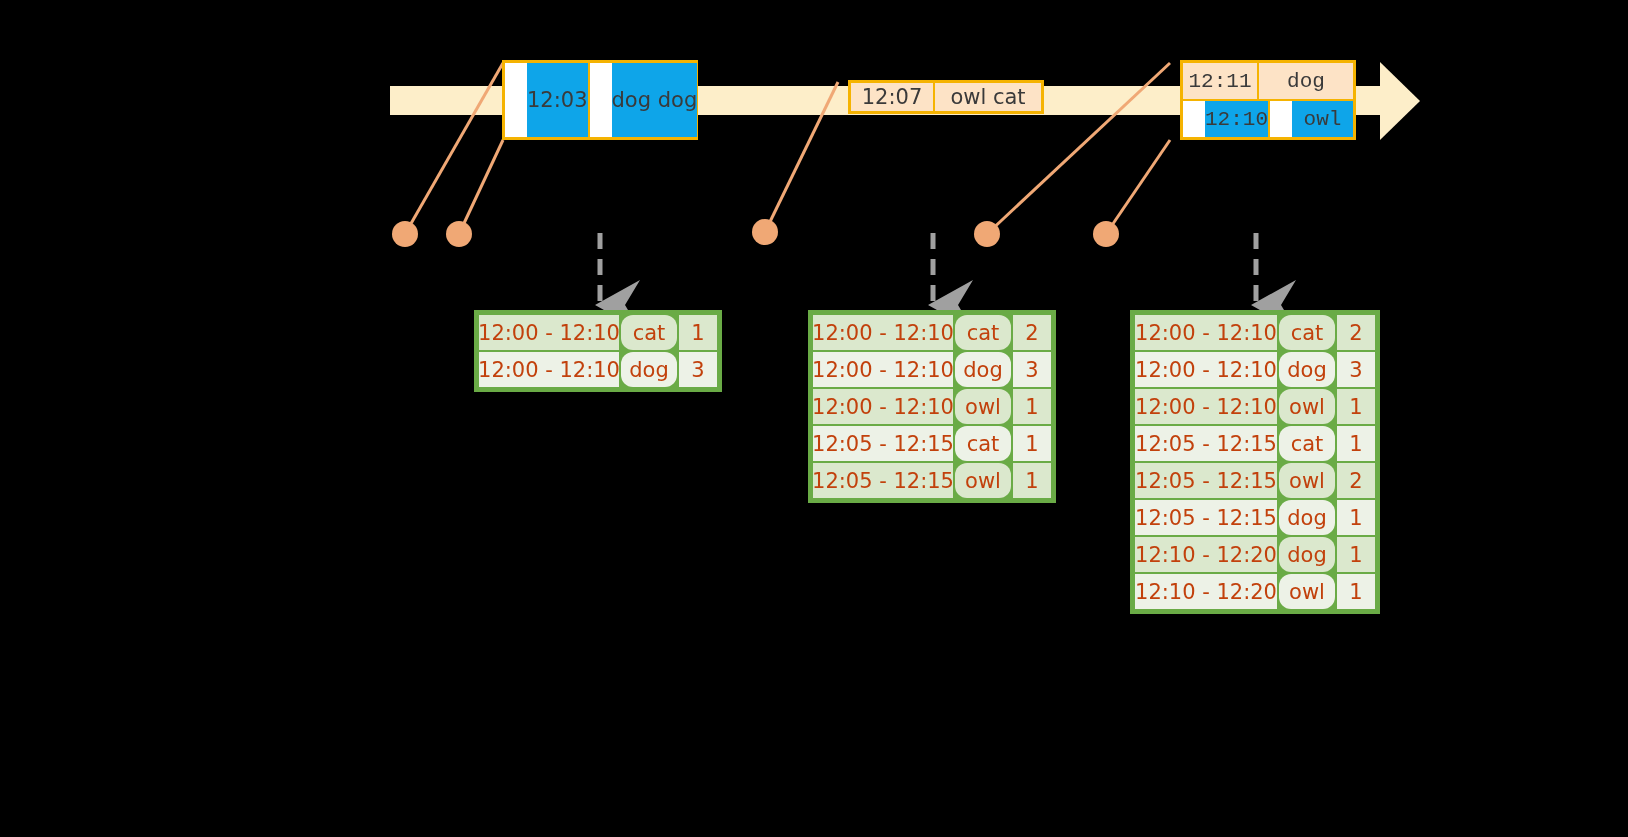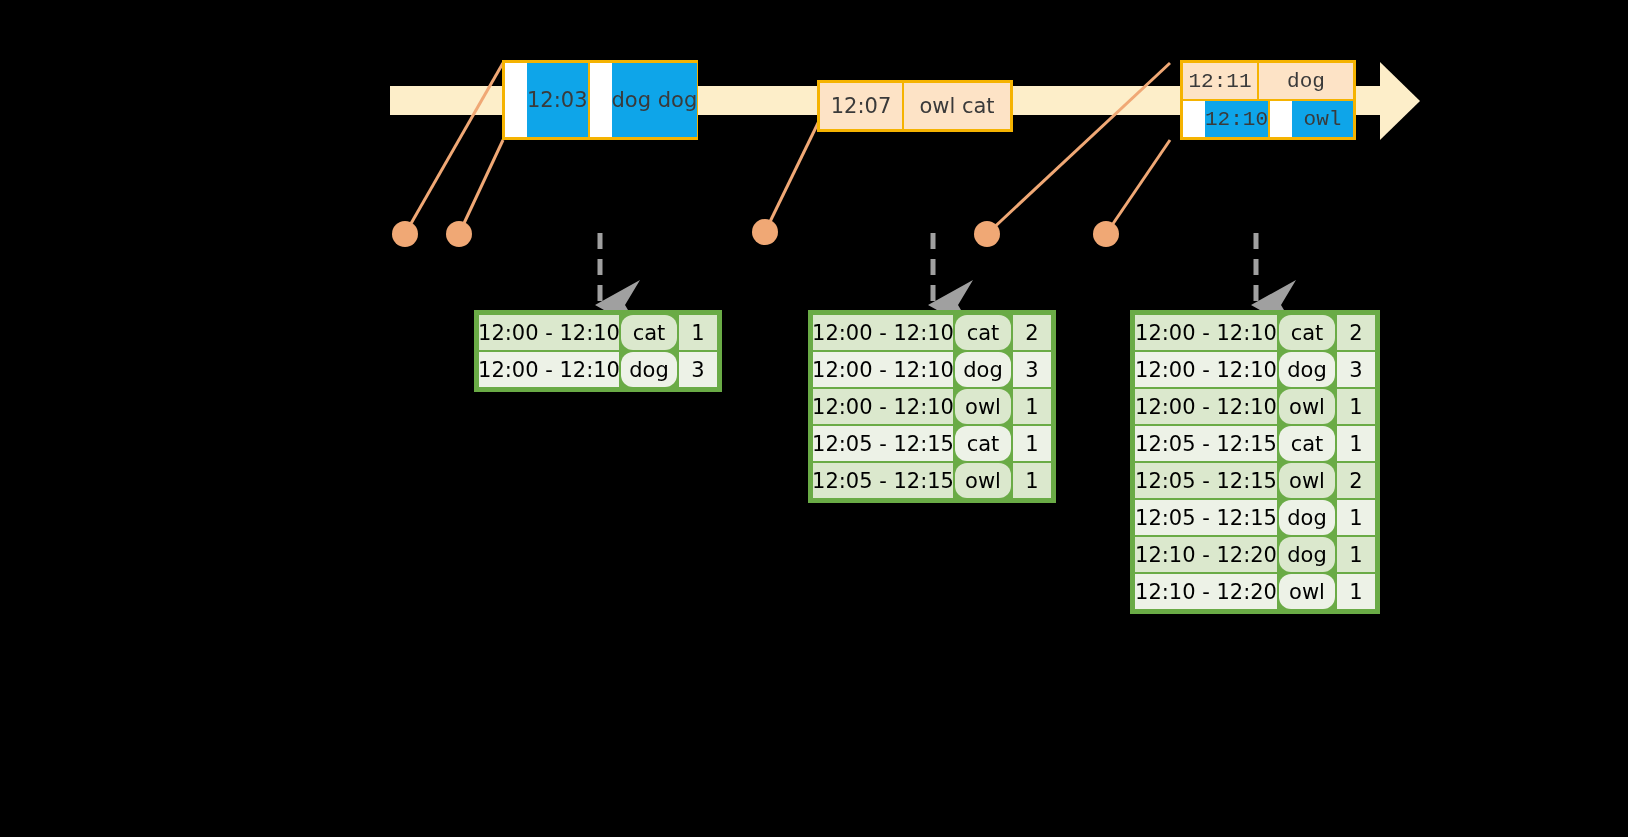--- a/index.html
+++ b/index.html
@@ -37,42 +37,42 @@
     box-sizing:border-box;
   }
   .ev-cell.time{border-right:2px solid #f5b301;}
   .ev-row.r0 .ev-cell{background:#fde3c6;}
   .ev-row.r1 .ev-cell{background:#0ea5e9;margin-left:22px;}
 
   #ev1{left:502px;top:60px;width:196px;height:80px;}
   #ev1 .ev-cell.time{width:84px;}
   #ev1 .ev-cell.val{width:106px;}
 
-  #ev2{left:817px;top:80px;width:196px;height:52px;}
+  #ev2{left:848px;top:80px;width:196px;height:34px;}
   #ev2 .ev-cell.time{width:84px;}
   #ev2 .ev-cell.val{width:106px;}
 
   #ev3{left:1180px;top:60px;width:176px;height:80px;font-family:Liberation Mono, monospace;}
   #ev3 .ev-cell.time{width:76px;}
   #ev3 .ev-cell.val{width:94px;}
 
   
   .svg-layer{position:absolute;left:0;top:0;width:1628px;height:837px;overflow:visible;}
 
   
   .res-table{
     position:absolute;
     border:4px solid #6aab46;
     box-sizing:border-box;
     background:#6aab46;
   }
   .res-row{display:flex;}
   .res-cell{
     display:flex;align-items:center;justify-content:center;
-    font-size:21px;color:#000000;white-space:nowrap;
+    font-size:21px;color:#c2410c;white-space:nowrap;
     height:35px;box-sizing:border-box;
     margin:1px;
   }
   .res-row.even .res-cell{background:#dbe8cd;}
   .res-row.odd  .res-cell{background:#edf2e7;}
   .res-cell.c-window{width:140px;}
   .res-cell.c-key{width:56px;border-radius:12px;}
   .res-cell.c-count{width:38px;}
 
   #tbl1{left:474px;top:310px;}

